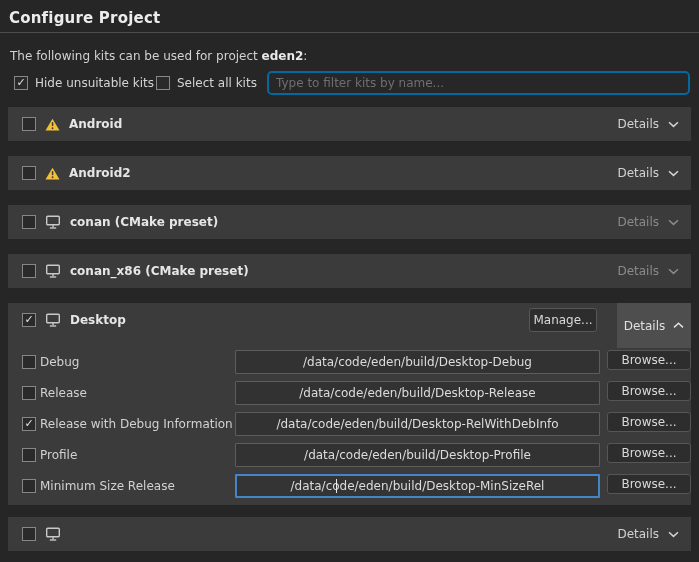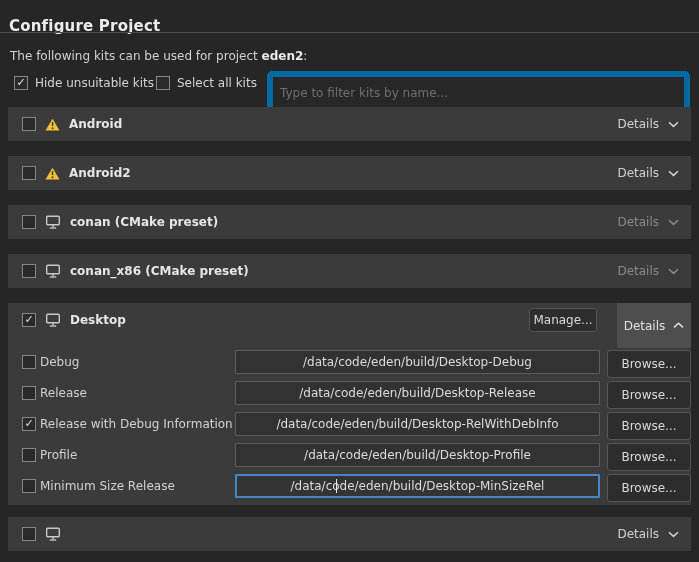--- a/index.html
+++ b/index.html
@@ -10,21 +10,20 @@
     font-family: "DejaVu Sans", "Liberation Sans", sans-serif;
     font-size: 12px;
     color: #d4d4d4;
     overflow: hidden;
   }
 
   .page-title {
     position: absolute; left: 9px; top: 9px;
     font-size: 15px; font-weight: bold; color: #ececec;
     letter-spacing: 0.2px;
-    margin-top: 8px;
   }
   .title-sep {
     position: absolute; left: 0; top: 32px; width: 699px; height: 0;
     border-top: 1px solid #4d4d4d;
   }
   .subtitle { position: absolute; left: 10px; top: 49px; color: #d2d2d2; }
   .subtitle b { color: #e9e9e9; }
 
   
   .chk-group { position: absolute; top: 76px; display: flex; align-items: center; gap: 7px; }
@@ -34,22 +33,22 @@
   .checkbox {
     display: inline-flex; width: 14px; height: 14px; flex: none;
     border: 1px solid #878787; background: #2a2a2a;
     align-items: center; justify-content: center;
     color: #e3e3e3; font-size: 11px; line-height: 1;
   }
   .checkbox .check { position: relative; top: -1px; }
 
   .filter-input {
     position: absolute; left: 267px; top: 71px; width: 423px; height: 24px;
-    background: #272727; border: 6px solid #0369a1; border-radius: 5px;
-    color: #dcdcdc; font-family: inherit; font-size: 12px; padding: 16px 7px;
+    background: #272727; border: 2px solid #0369a1; border-radius: 5px;
+    color: #dcdcdc; font-family: inherit; font-size: 12px; padding: 4px 7px;
     outline: none;
   }
   .filter-input::placeholder { color: #6f6f6f; }
 
   
   .kit-card { position: absolute; left: 8px; width: 683px; background: #3b3b3b; }
   .kit-header { height: 34px; display: flex; align-items: center; padding: 0 12px 0 14px; }
   .kit-header .icon { display: inline-flex; margin-left: 9px; flex: none; }
   .kit-name { margin-left: 9px; font-weight: bold; color: #e6e6e6; white-space: nowrap; }
 
@@ -80,21 +79,21 @@
   .path-wrap { position: absolute; left: 227px; top: 0; width: 365px; height: 24px; }
   .path-input {
     width: 100%; height: 100%;
     background: #323232; border: 1px solid #5d5d5d; border-radius: 1px;
     color: #dcdcdc; font-family: inherit; font-size: 12px; padding: 0 6px;
     outline: none;
     text-align: center;
   }
   .path-input.focused { border: 2px solid #4385c7; padding: 0 5px; background: #343434; }
   .caret { position: absolute; left: 101px; top: 5px; width: 1px; height: 14px; background: #eaeaea; }
-  .browse-btn { position: absolute; left: 599px; top: 0; width: 84px; height: 28px; }
+  .browse-btn { position: absolute; left: 599px; top: 0; width: 84px; height: 20px; }
 
   svg { display: block; }
 </style>
 </head>
 <body>
 
 <div class="page-title">Configure Project</div>
 <div class="title-sep"></div>
 <div class="subtitle"><span>The following kits can be used for project </span><b>eden2</b><span>:</span></div>
 

